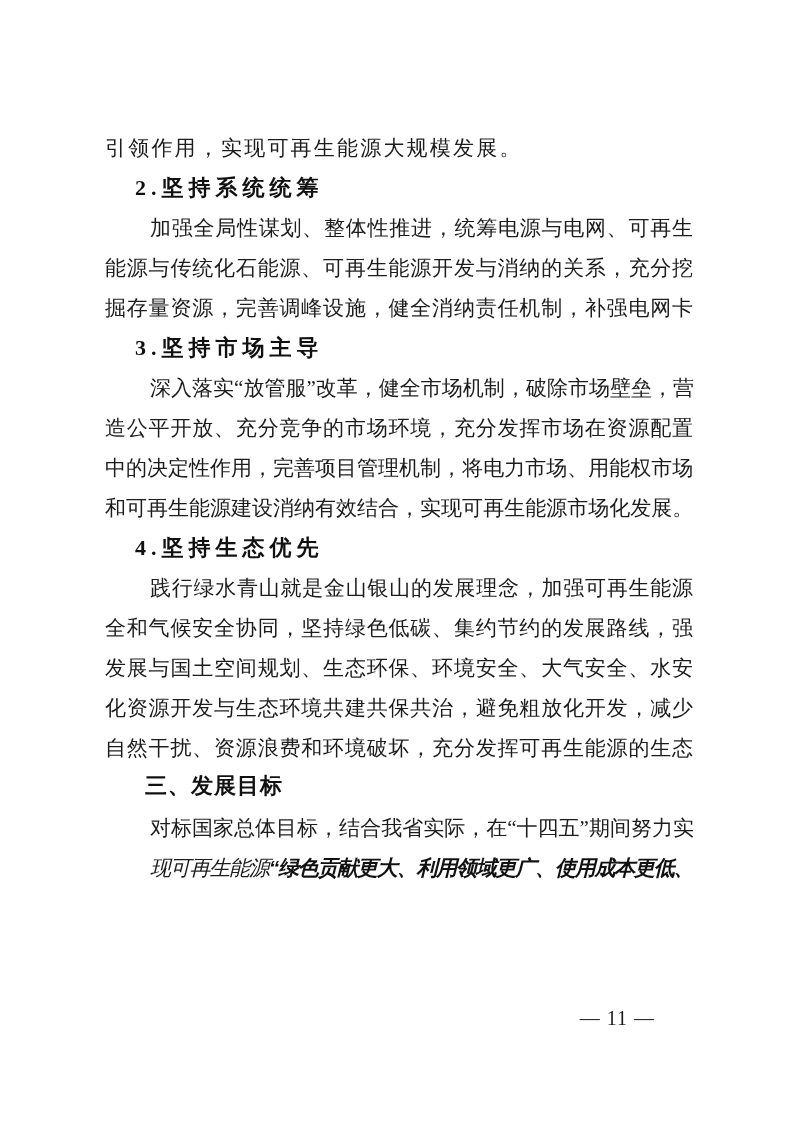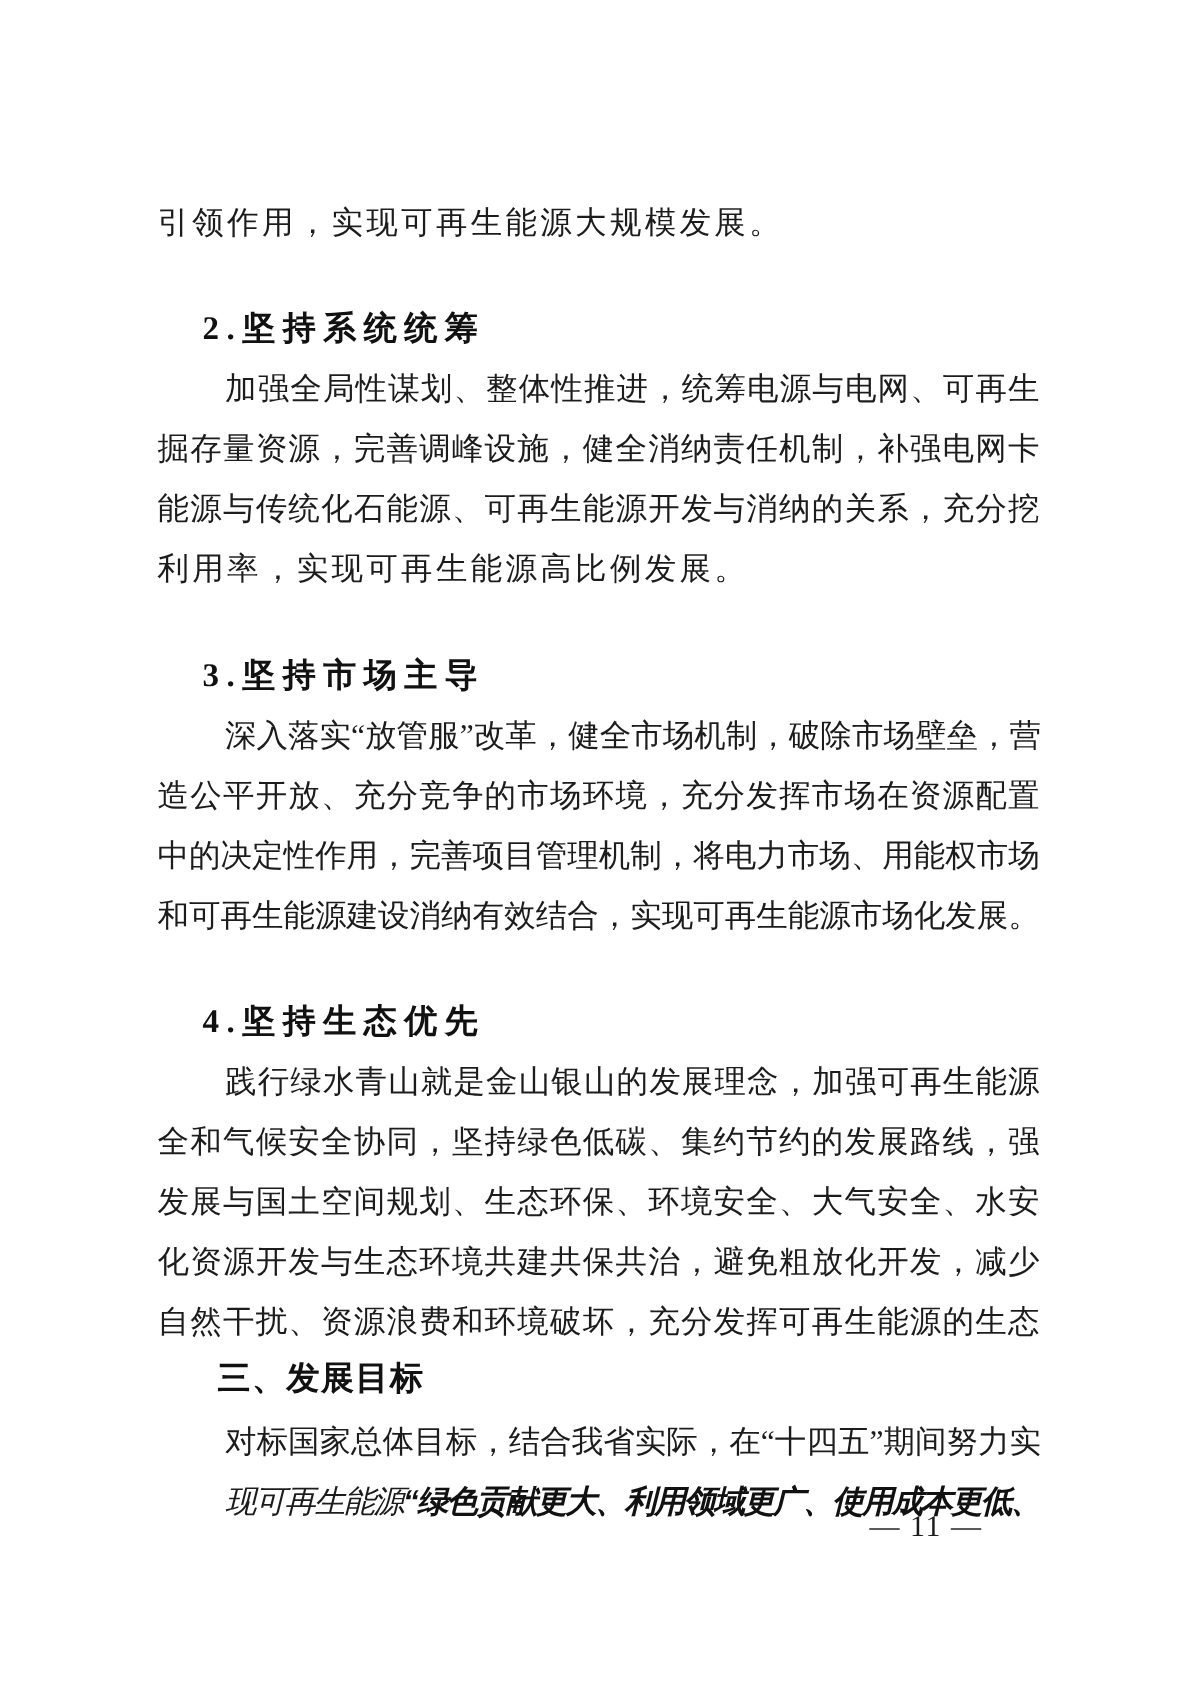--- a/index.html
+++ b/index.html
@@ -40,21 +40,20 @@
   .indent { text-indent: 45px; }
   .tight { letter-spacing: -0.2px; }
   .squeeze { letter-spacing: -1px; }
   .squeeze-lg { letter-spacing: -1.6px; font-style: italic; }
   .head-num {
     font-weight: bold;
     font-size: 22px;
     letter-spacing: 5px;
     text-indent: 30px;
     color: #111111;
-    margin-top: 31px;
   }
   .head-hei {
     font-weight: bold;
     font-family: Liberation Mono, monospace;
     font-size: 22px;
     letter-spacing: 1px;
     text-indent: 40px;
     color: #111111;
   }
   .bold-seg {
@@ -77,23 +76,22 @@
 <body>
 
 <div class="page">
   <div class="text-block">
 
     <div class="line plain">引领作用，实现可再生能源大规模发展。</div>
 
     <div class="line head-num">2.坚持系统统筹</div>
 
     <div class="line just indent">加强全局性谋划、整体性推进，统筹电源与电网、可再生</div>
+    <div class="line just">能源与传统化石能源、可再生能源开发与消纳的关系，充分挖</div>
     <div class="line just">掘存量资源，完善调峰设施，健全消纳责任机制，补强电网卡</div>
-    <div class="line just">能源与传统化石能源、可再生能源开发与消纳的关系，充分挖</div>
-    <div class="line plain">利用率，实现可再生能源高比例发展。</div>
 
     <div class="line head-num">3.坚持市场主导</div>
 
     <div class="line just indent squeeze">深入落实“放管服”改革，健全市场机制，破除市场壁垒，营</div>
     <div class="line just">造公平开放、充分竞争的市场环境，充分发挥市场在资源配置</div>
     <div class="line just tight">中的决定性作用，完善项目管理机制，将电力市场、用能权市场</div>
     <div class="line just tight">和可再生能源建设消纳有效结合，实现可再生能源市场化发展。</div>
 
     <div class="line head-num">4.坚持生态优先</div>
 

